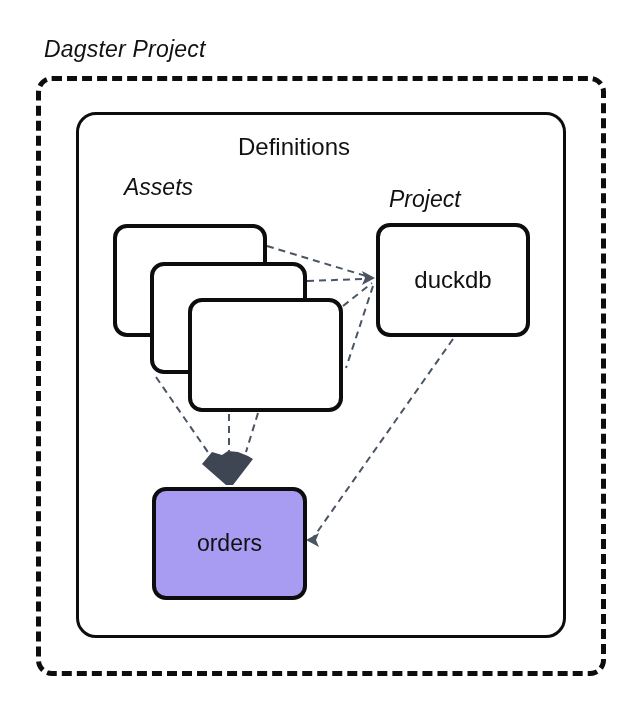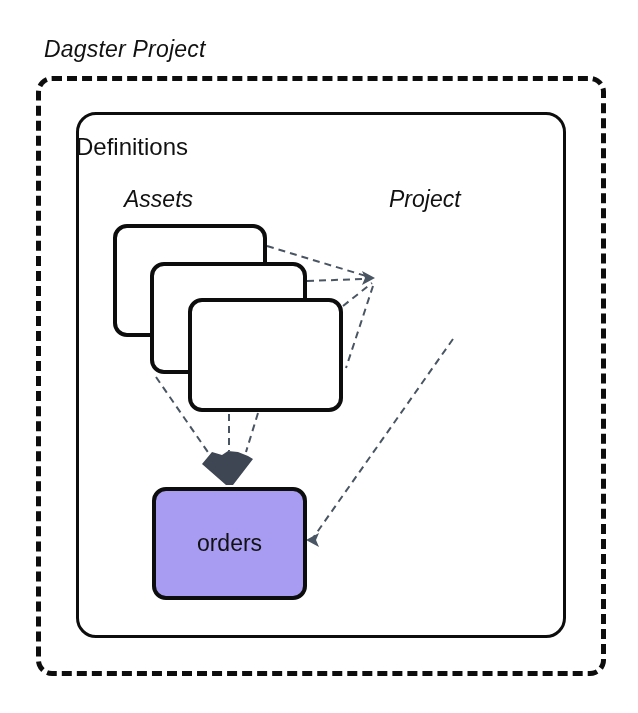--- a/index.html
+++ b/index.html
@@ -34,28 +34,29 @@
   .inner-container {
     left: 76px; top: 112px;
     width: 490px; height: 526px;
     border: 3.5px solid var(--border, #0d0d0d);
     border-radius: 20px;
     box-sizing: border-box;
   }
   .inner-label {
     left: 76px; top: 133px;
     width: 436px;
+    text-align: center;
     font-size: 24px;
   }
   .group-label {
     font-size: 23px;
     font-style: italic;
     font-weight: 500;
   }
-  .assets-label { left: 124px; top: 186px; }
+  .assets-label { left: 124px; top: 174px; }
   .resource-label { left: 389px; top: 186px; }
   .card {
     background: #ffffff;
     border: 4.5px solid var(--border, #0d0d0d);
     border-radius: 14px;
     box-sizing: border-box;
     display: flex;
     align-items: center;
     justify-content: center;
     font-size: 24px;
@@ -105,18 +106,21 @@
       <line x1="258" y1="413" x2="246" y2="452" stroke="#4a5563" stroke-width="2" stroke-dasharray="7 5"></line>
       <polygon points="202,464 212,452 222,455 228,451 238,452 248,456 253,459 233,485 226,485" fill="#3e4653"></polygon>
       <polygon points="375,278 362,271 365,278 362,285" fill="#4a5563"></polygon>
       <polygon points="306,540 319,533 316,540 319,547" fill="#4a5563"></polygon>
     </svg>
 
   <div class="abs card asset-back"></div>
   <div class="abs card asset-mid"></div>
   <div class="abs card asset-front"></div>
 
+  <div class="abs card duckdb-card">
+    <span>duckdb</span>
+  </div>
 
   <div class="abs card orders-card">
     <div>orders</div>
   </div>
 
 </div>
 
 </body></html>

